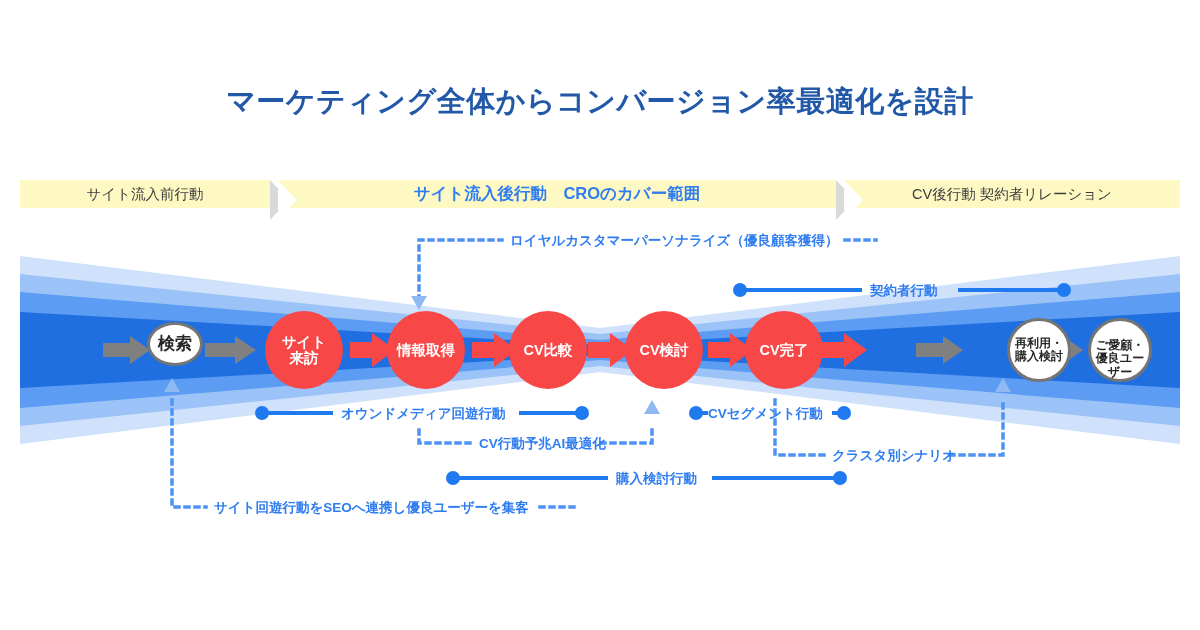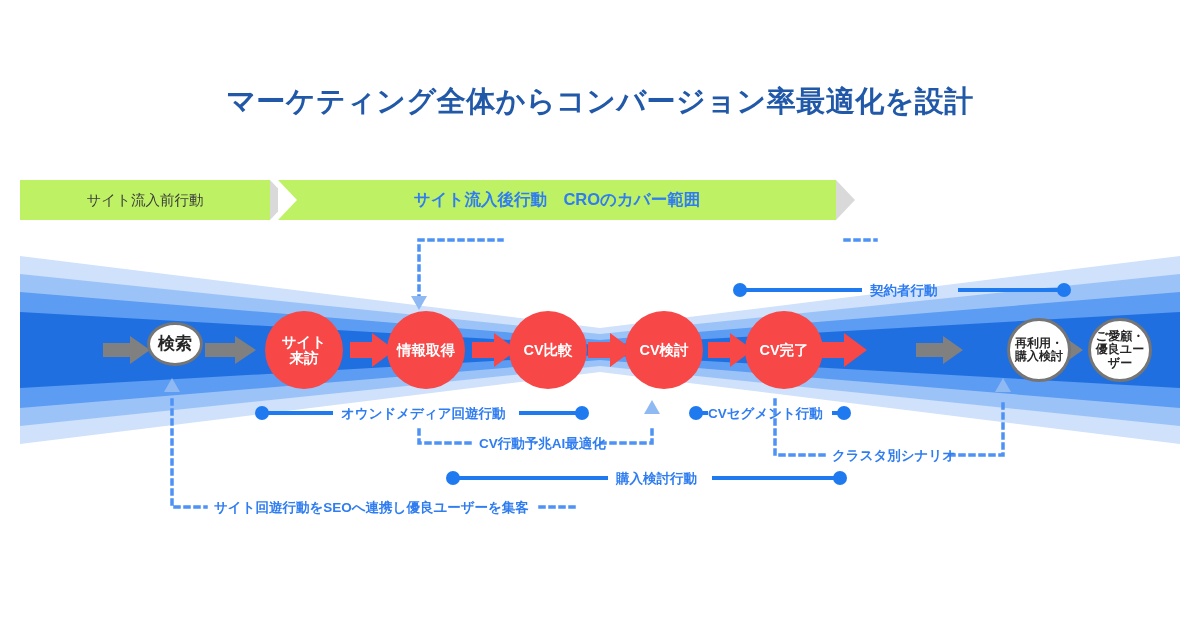--- a/index.html
+++ b/index.html
@@ -12,21 +12,21 @@
 
   
   .title{
     position:absolute;left:0;top:82px;width:1200px;text-align:center;
     font-size:29px;font-weight:bold;color:#2159a8;letter-spacing:.5px;
     white-space:nowrap;
   }
 
   
   .banner{
-    position:absolute;height:40px;background:#bef264;
+    position:absolute;height:28px;background:#fef9c3;
     display:flex;align-items:center;justify-content:center;
     font-size:14.5px;white-space:nowrap;
   }
   .banner .btxt{position:relative;z-index:3;}
   .banner.gray .btxt{color:#3c3c3c;font-weight:normal;}
   .banner.blue .btxt{color:#2f7df0;font-weight:bold;font-size:16.5px;}
   
   .banner .chev{
     position:absolute;right:-19px;top:0;width:0;height:0;z-index:2;
     border-top:20px solid transparent;border-bottom:20px solid transparent;
@@ -75,20 +75,24 @@
     <span class="btxt">サイト流入前行動</span>
     <span class="chev"></span>
   </div>
 
   <div class="banner blue" style="left:278px;top:180px;width:558px;">
     <span class="notch"></span>
     <span class="btxt">サイト流入後行動　CROのカバー範囲</span>
     <span class="chev"></span>
   </div>
 
+  <div class="banner gray" style="left:844px;top:180px;width:336px;">
+    <span class="notch"></span>
+    <span class="btxt">CV後行動 契約者リレーション</span>
+  </div>
 
   <svg id="ribbon" viewBox="0 0 1200 200" preserveAspectRatio="none">
 
     <path d="M20,6 L600,78 L1180,6 L1180,194 L600,122 L20,194 Z" fill="#cfe1fb"></path>
 
     <path d="M20,24 L600,84 L1180,24 L1180,176 L600,116 L20,176 Z" fill="#9cc3f7"></path>
 
     <path d="M20,42 L600,90 L1180,42 L1180,158 L600,110 L20,158 Z" fill="#5c9cf2"></path>
 
     <path d="M20,62 L600,95 L1180,62 L1180,138 L600,105 L20,138 Z" fill="#1f6fe0"></path>
@@ -199,26 +203,27 @@
     <span>CV完了</span>
   </div>
 
 
   <div class="node white" style="left:973px;top:318px;width:64px;height:64px;font-size:12px;margin-left:34px;">
     <span>
       <span>再利用・</span><br><span>購入検討</span>
     </span>
   </div>
 
-  <div class="node white" style="left:1088px;top:318px;width:64px;height:64px;font-size:12px;">
+  <div class="node white" style="left:1088px;top:318px;width:64px;height:64px;font-size:12px;align-items:flex-end;">
     <span>
       <span>ご愛顧・</span><br><span>優良ユー</span><br><span>ザー</span>
     </span>
   </div>
 
+  <div class="ann" style="left:510px;top:232px;">ロイヤルカスタマーパーソナライズ（優良顧客獲得）</div>
 
   <div class="ann" style="left:870px;top:282px;">契約者行動</div>
 
   <div class="ann" style="left:341px;top:405px;">オウンドメディア回遊行動</div>
 
   <div class="ann" style="left:479px;top:435px;">CV行動予兆AI最適化</div>
 
   <div class="ann" style="left:708px;top:405px;">CVセグメント行動</div>
 
   <div class="ann" style="left:832px;top:447px;">クラスタ別シナリオ</div>

